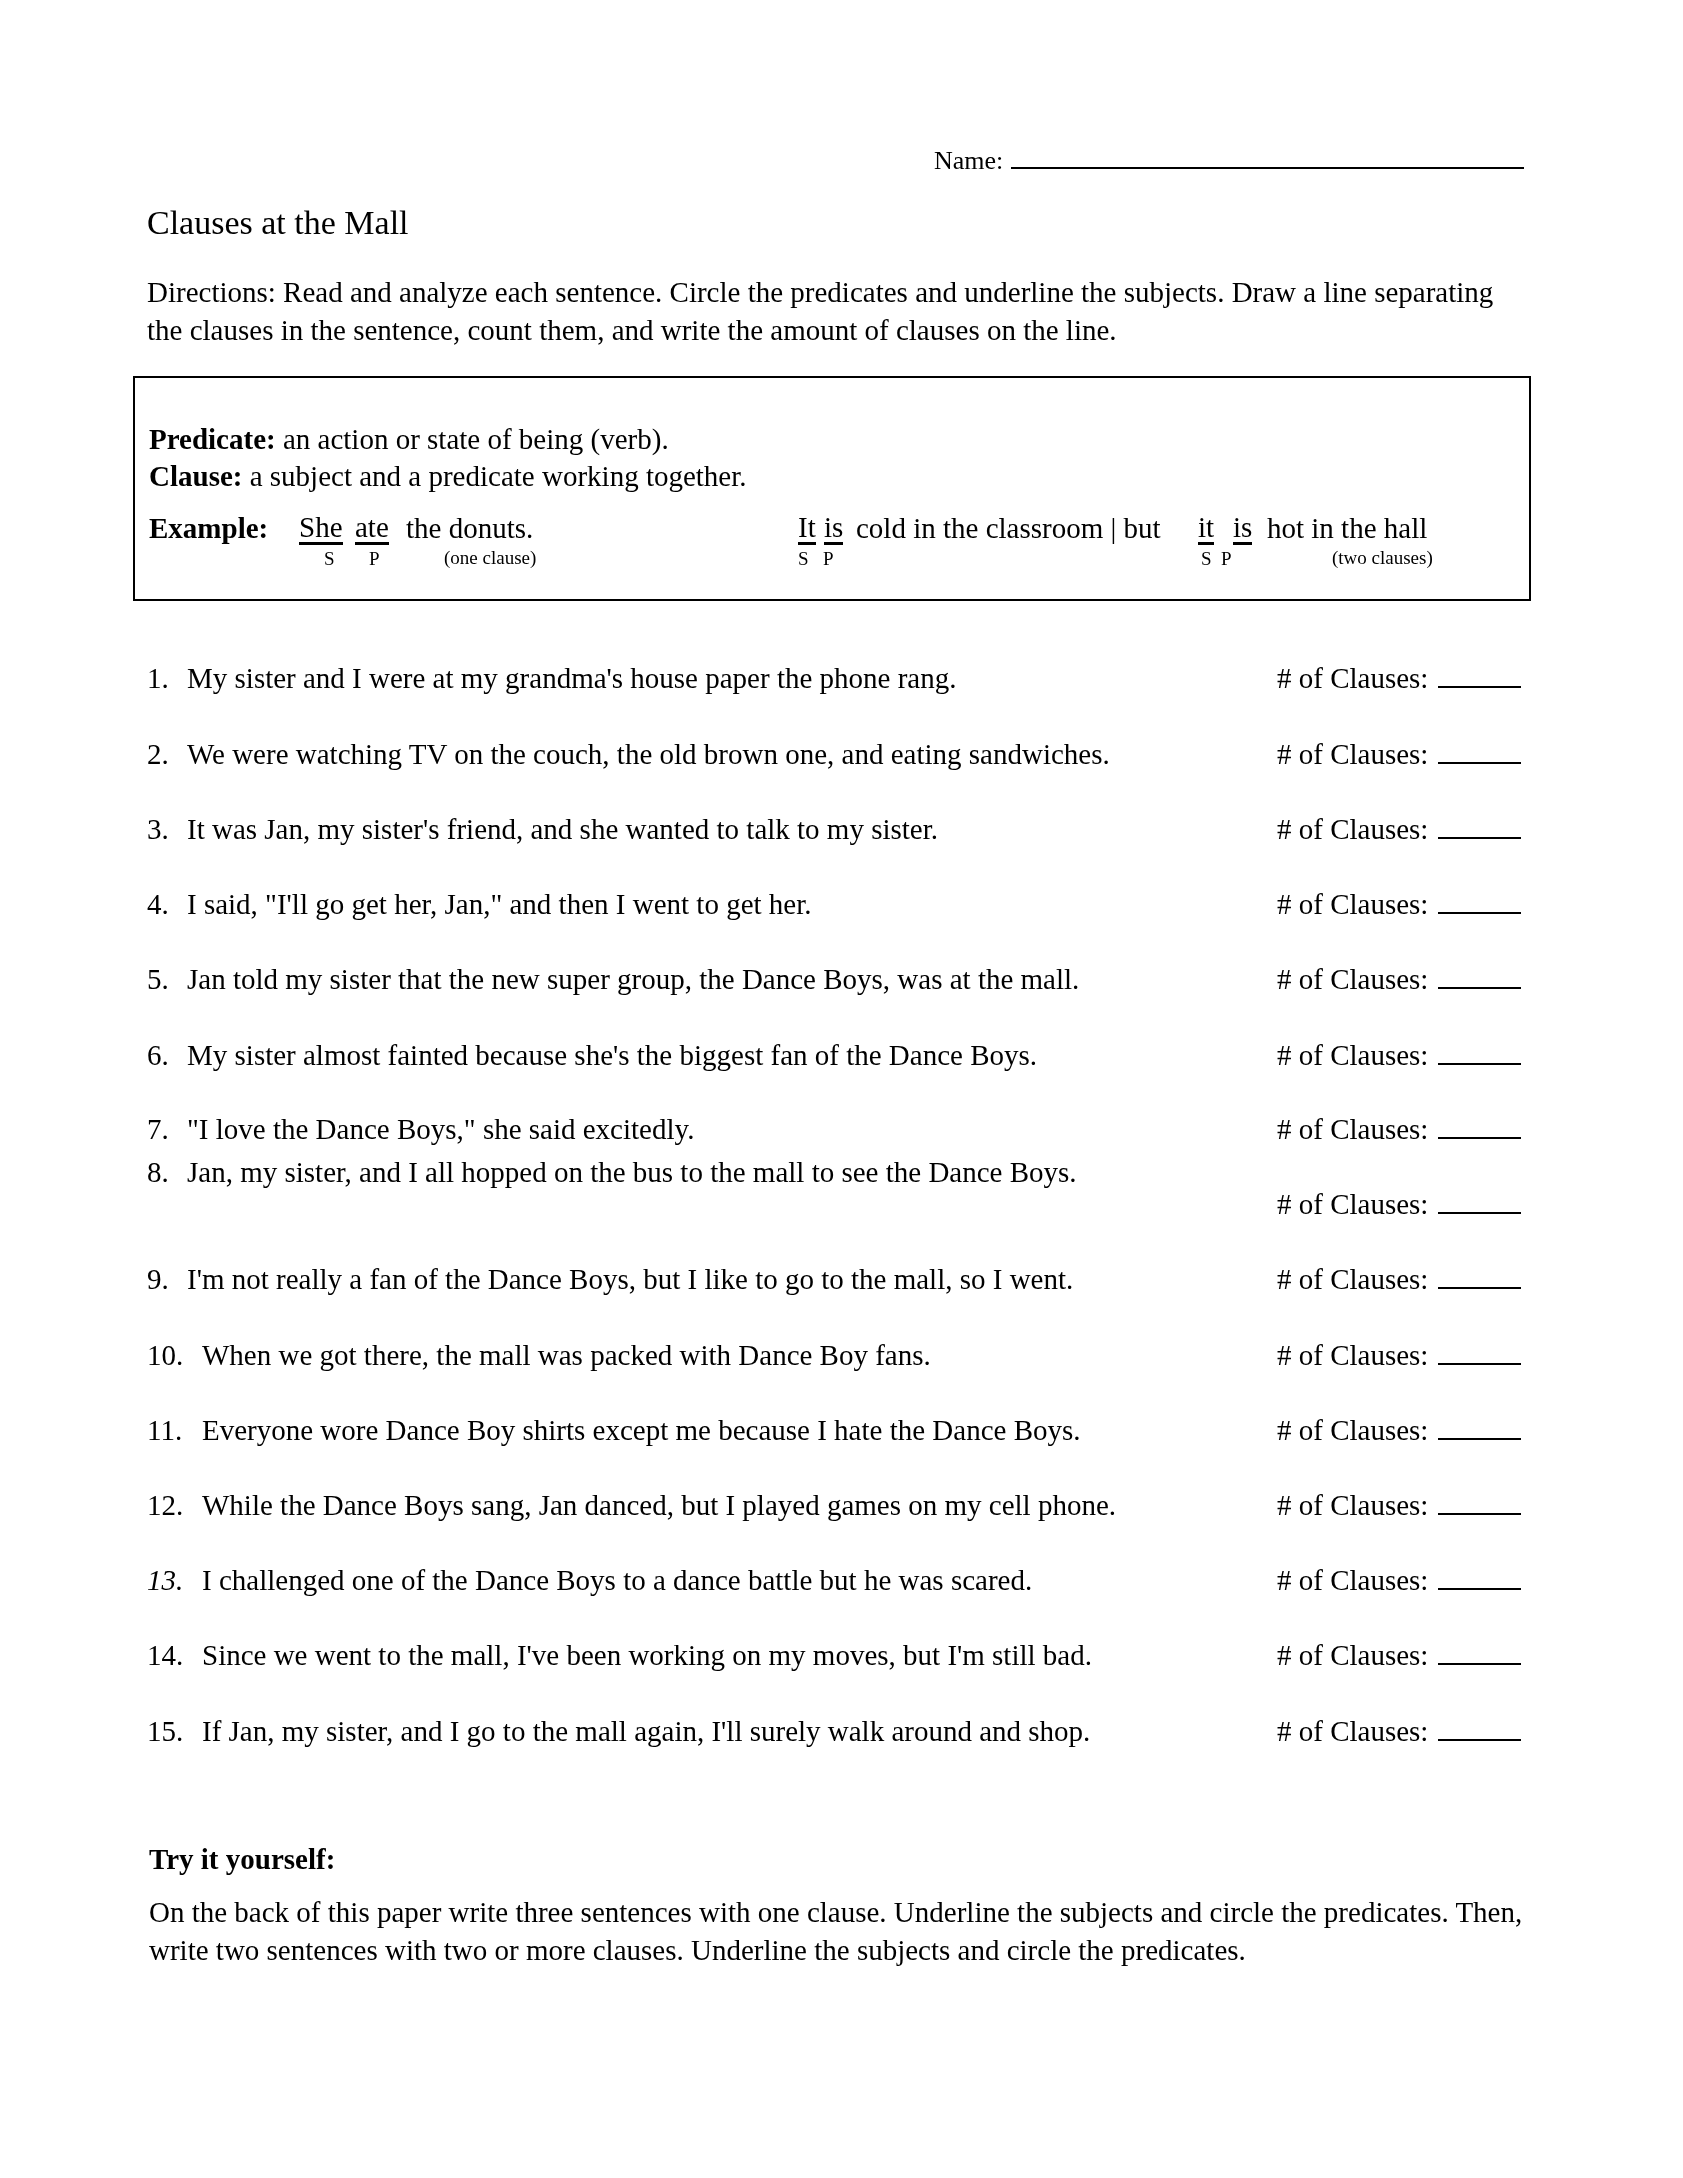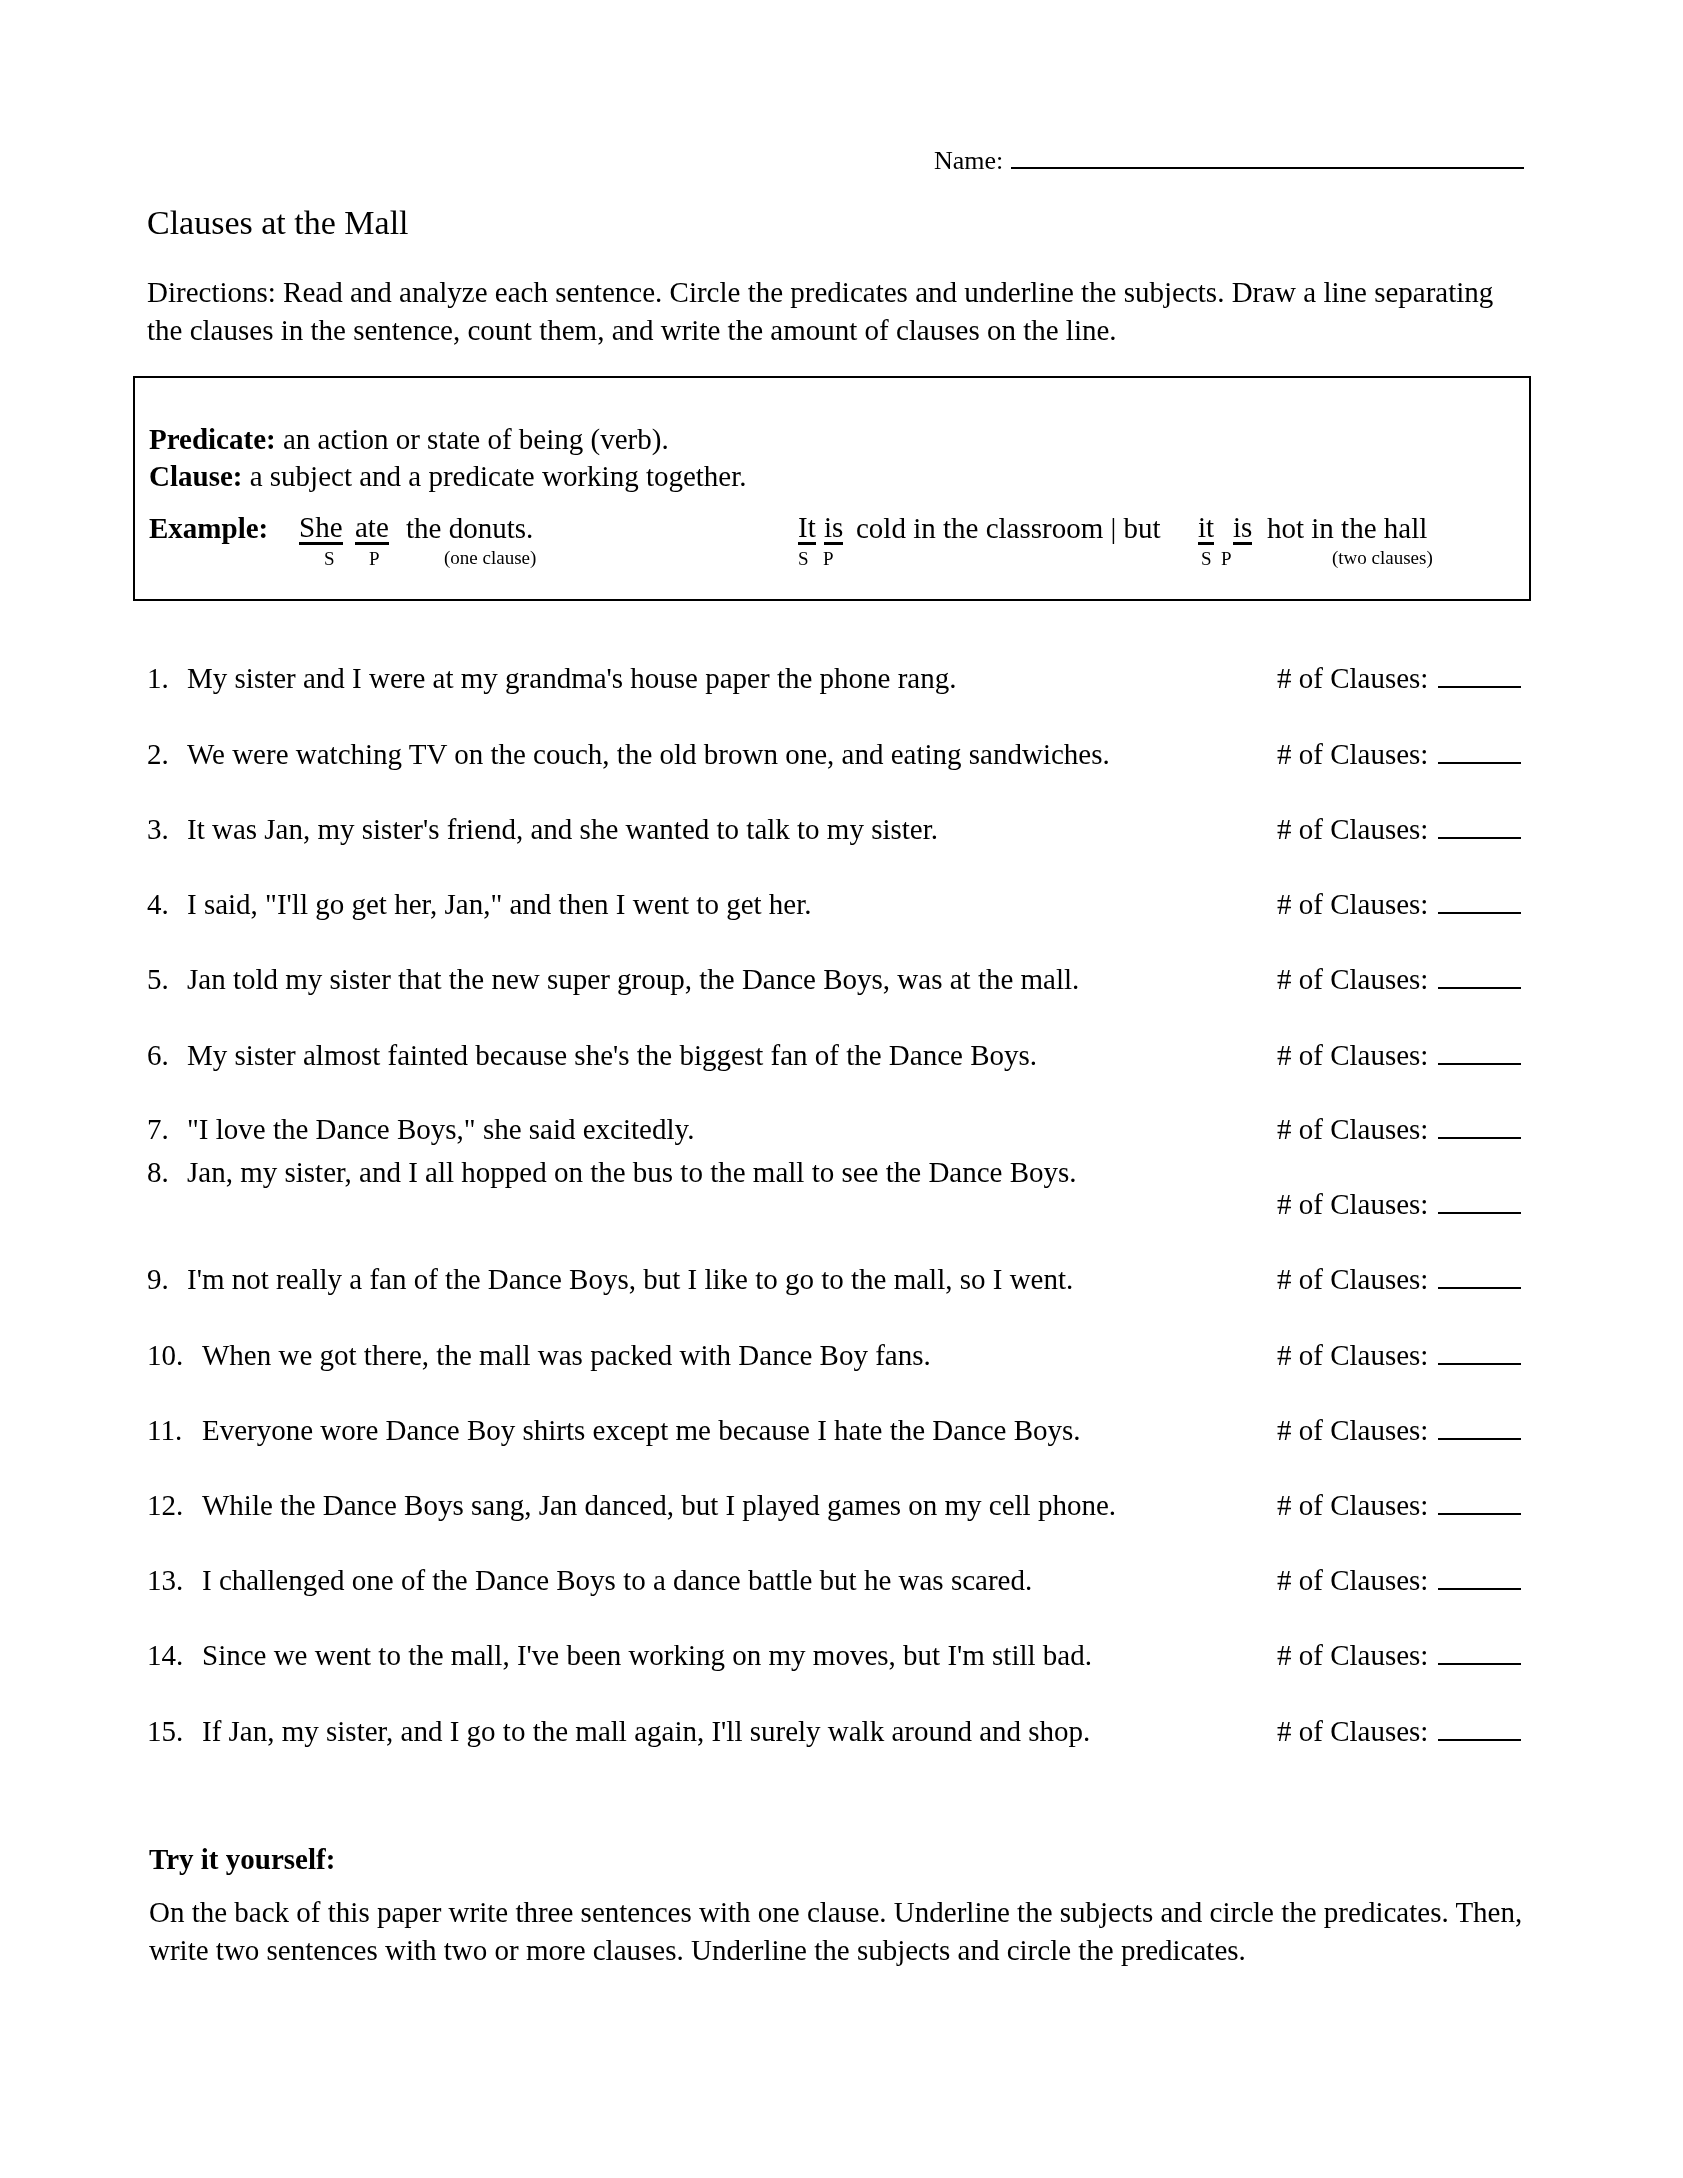--- a/index.html
+++ b/index.html
@@ -87,21 +87,21 @@
     <div class="item" style="top: 1156px;"><span class="num" style="width: 40px;">8.</span><span>Jan, my sister, and I all hopped on the bus to the mall to see the Dance Boys.</span></div>
     <div class="count" style="top: 1188px;"><span># of Clauses:</span><span class="blank"></span></div>
     <div class="item" style="top: 1263px;"><span class="num" style="width: 40px;">9.</span><span>I'm not really a fan of the Dance Boys, but I like to go to the mall, so I went.</span></div>
     <div class="count" style="top: 1263px;"><span># of Clauses:</span><span class="blank"></span></div>
     <div class="item" style="top: 1339px;"><span class="num" style="width: 55px;">10.</span><span>When we got there, the mall was packed with Dance Boy fans.</span></div>
     <div class="count" style="top: 1339px;"><span># of Clauses:</span><span class="blank"></span></div>
     <div class="item" style="top: 1414px;"><span class="num" style="width: 55px;">11.</span><span>Everyone wore Dance Boy shirts except me because I hate the Dance Boys.</span></div>
     <div class="count" style="top: 1414px;"><span># of Clauses:</span><span class="blank"></span></div>
     <div class="item" style="top: 1489px;"><span class="num" style="width: 55px;">12.</span><span>While the Dance Boys sang, Jan danced, but I played games on my cell phone.</span></div>
     <div class="count" style="top: 1489px;"><span># of Clauses:</span><span class="blank"></span></div>
-    <div class="item" style="top: 1564px;"><span class="num" style="width: 55px;">13.</span><span>I challenged one of the Dance Boys to a dance battle but he was scared.</span></div>
+    <div class="item" style="top: 1564px;"><span class="num" style="width: 55px; font-style: italic;">13.</span><span>I challenged one of the Dance Boys to a dance battle but he was scared.</span></div>
     <div class="count" style="top: 1564px;"><span># of Clauses:</span><span class="blank"></span></div>
     <div class="item" style="top: 1639px;"><span class="num" style="width: 55px;">14.</span><span>Since we went to the mall, I've been working on my moves, but I'm still bad.</span></div>
     <div class="count" style="top: 1639px;"><span># of Clauses:</span><span class="blank"></span></div>
     <div class="item" style="top: 1715px;"><span class="num" style="width: 55px;">15.</span><span>If Jan, my sister, and I go to the mall again, I'll surely walk around and shop.</span></div>
     <div class="count" style="top: 1715px;"><span># of Clauses:</span><span class="blank"></span></div>
   </div>
 
 <div class="abs try-h">Try it yourself:</div>
 <div class="abs try-p">On the back of this paper write three sentences with one clause.  Underline the subjects and circle the predicates.  Then, write two sentences with two or more clauses.  Underline the subjects and circle the predicates.</div>
 

